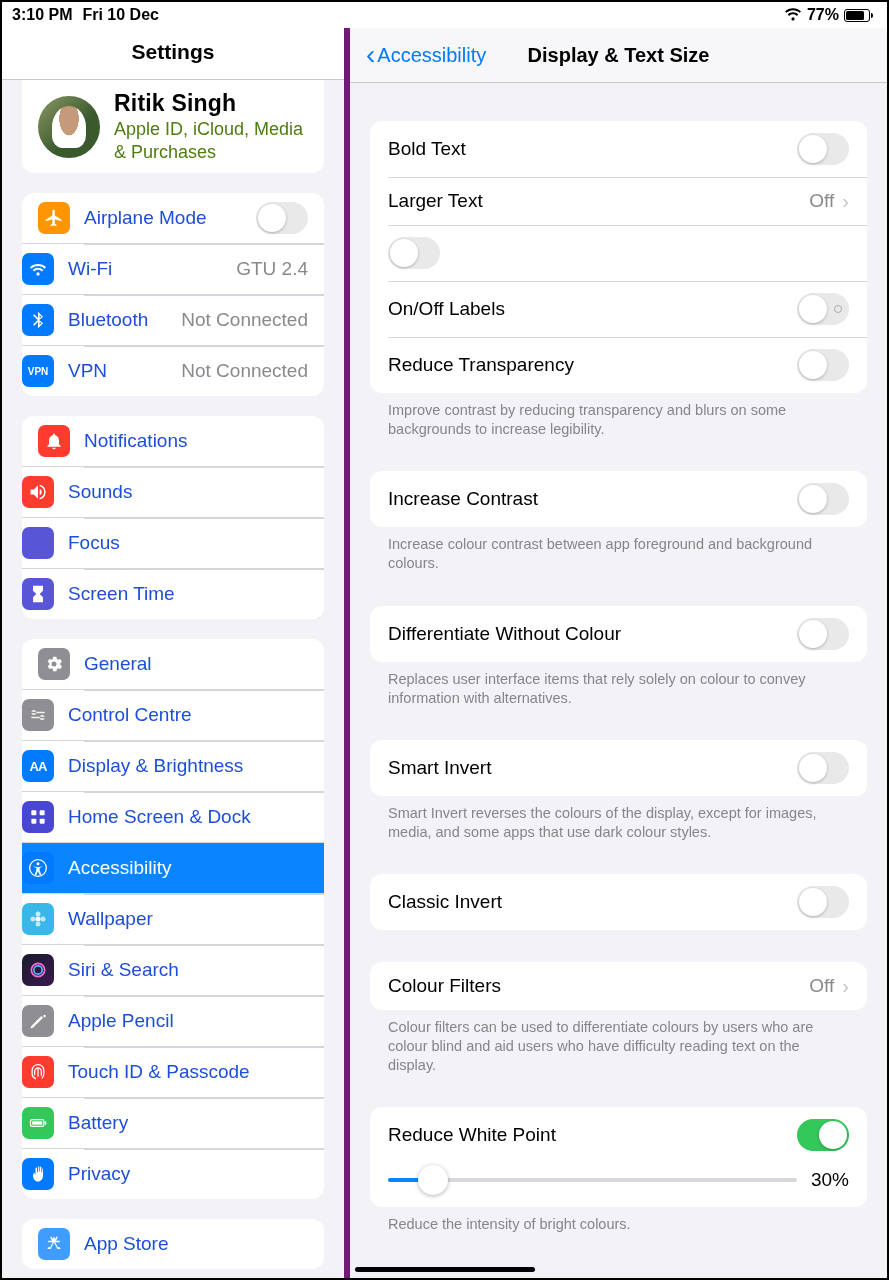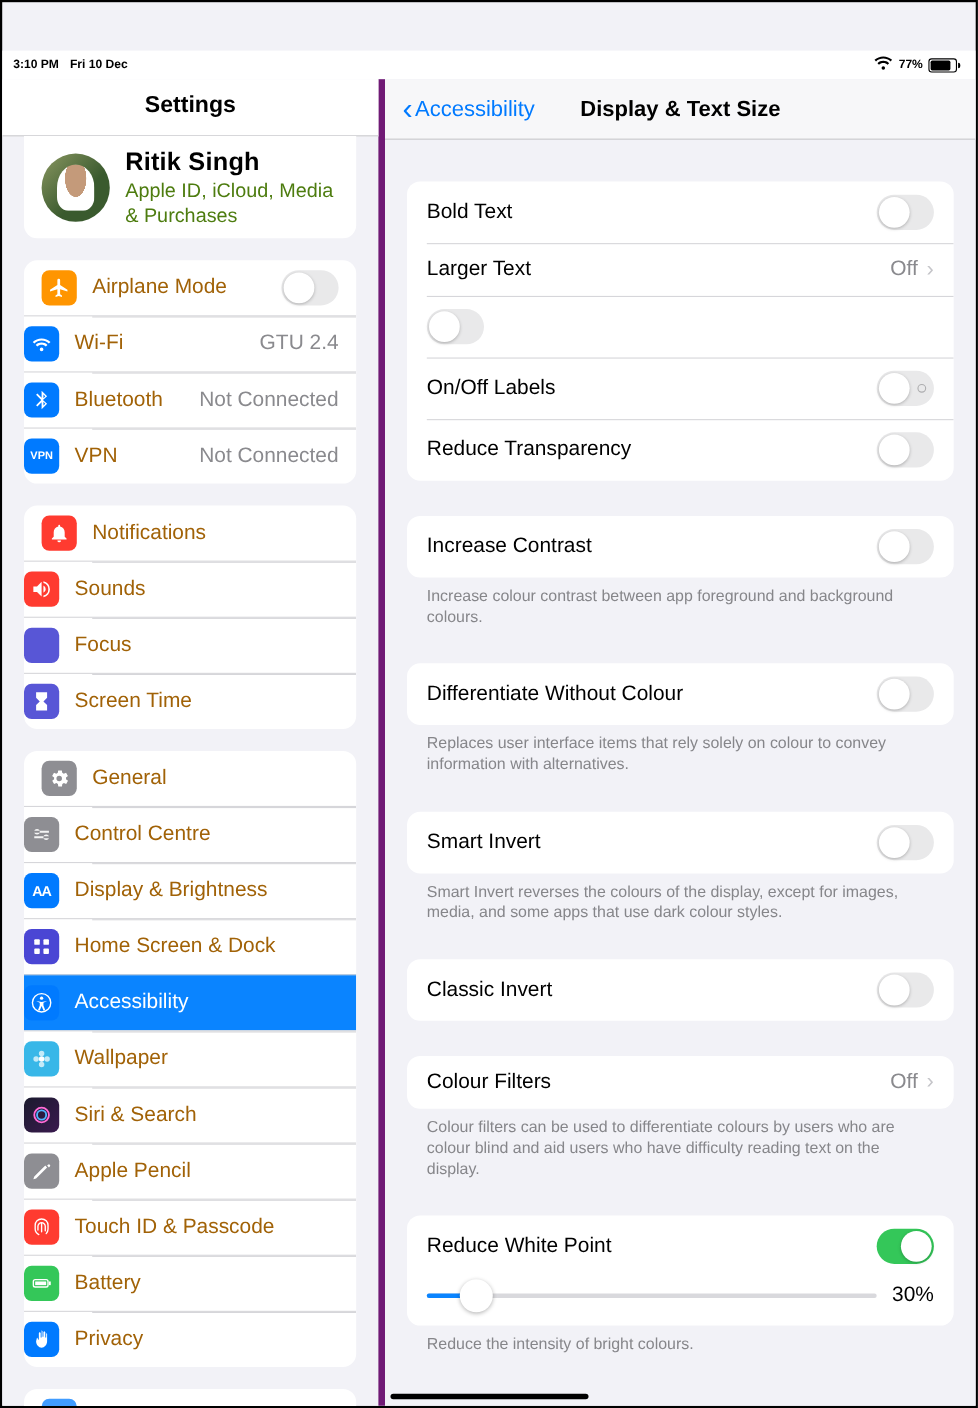--- a/index.html
+++ b/index.html
@@ -1,18 +1,18 @@
 <!DOCTYPE html>
 <html><head>
 <meta charset="utf-8">
 <style>
 * { margin: 0; padding: 0; box-sizing: border-box; -webkit-font-smoothing: antialiased; }
 body { font-family: -apple-system, "SF Pro Text", "Helvetica Neue", Arial, sans-serif; background: #f2f2f7; width: 889px; height: 1280px; overflow: hidden; border: 2px solid #000; position: relative; }
 
-.status-bar { display: flex; justify-content: space-between; align-items: center; padding: 3px 14px 3px 10px; font-size: 11px; font-weight: 600; background: #fff; height: 26px; margin-top: 44px; }
+.status-bar { display: flex; justify-content: space-between; align-items: center; padding: 3px 14px 3px 10px; font-size: 16px; font-weight: 600; background: #fff; height: 26px; }
 .status-left { display: flex; gap: 10px; }
 .status-right { display: flex; align-items: center; gap: 5px; }
 .wifi-icon { font-size: 15px; }
 .battery-icon { display: inline-flex; align-items: center; }
 .battery-body { width: 26px; height: 13px; border: 1.5px solid #000; border-radius: 3px; position: relative; }
 .battery-fill { position: absolute; left: 1px; top: 1px; bottom: 1px; border-radius: 1.5px; background: #000; }
 .battery-tip { width: 2px; height: 5px; background: #000; border-radius: 0 2px 2px 0; margin-left: 1px; }
 
 .container { display: flex; height: calc(100% - 26px); }
 .sidebar { width: 348px; border-right: 6px solid #701a75; display: flex; flex-direction: column; background: #f2f2f7; }
@@ -32,21 +32,21 @@
 
 .row { display: flex; align-items: center; padding: 9px 16px; min-height: 48px; position: relative; }
 .row + .row { border-top: 0.5px solid #d6d6da; margin-left: 62px; padding-left: 0; }
 .row + .row .row-label, .row + .row .row-value, .row + .row .toggle { margin-left: 0; }
 .section .row + .row { margin-left: 0; }
 .section .row + .row::before { content: ""; position: absolute; left: 62px; right: 0; top: 0; height: 0.5px; background: #d6d6da; }
 .row.selected { background: #0a84ff; }
 .row.selected .row-label { color: #fff; }
 .row.selected::before { display:none; }
 .row .iconbox { width: 32px; height: 32px; border-radius: 7px; display: flex; align-items: center; justify-content: center; margin-right: 14px; flex-shrink: 0; }
-.row-label { font-size: 19px; flex: 1; color: #a16207; }
+.row-label { font-size: 19px; flex: 1; color: #1d4ed8; }
 .row-value { font-size: 19px; color: #8a8a8e; margin-left: auto; }
 
 .toggle { width: 52px; height: 32px; border-radius: 16px; position: relative; flex-shrink: 0; }
 .toggle.off { background: #e9e9ea; }
 .toggle.on { background: #34c759; }
 .toggle.withdot::after { content:""; position:absolute; right:7px; top:50%; width:6px; height:6px; border:1px solid #adadaf; border-radius:50%; transform:translateY(-50%); }
 .toggle-knob { position: absolute; width: 28px; height: 28px; background: #fff; border-radius: 50%; top: 2px; box-shadow: 0 1px 3px rgba(0,0,0,0.25); }
 .toggle.off .toggle-knob { left: 2px; }
 .toggle.on .toggle-knob { right: 2px; }
 
@@ -335,20 +335,21 @@
               <div class="toggle-knob"></div>
             </div>
         </div>
         <div class="drow">
           <span class="drow-label">Reduce Transparency</span>
           <div class="toggle off">
               <div class="toggle-knob"></div>
             </div>
         </div>
       </div>
+      <div class="footer">Improve contrast by reducing transparency and blurs on some backgrounds to increase legibility.</div>
 
       <div class="dsection">
         <div class="drow">
           <span class="drow-label">Increase Contrast</span>
           <div class="toggle off">
               <div class="toggle-knob"></div>
             </div>
         </div>
       </div>
       <div class="footer">Increase colour contrast between app foreground and background colours.</div>

